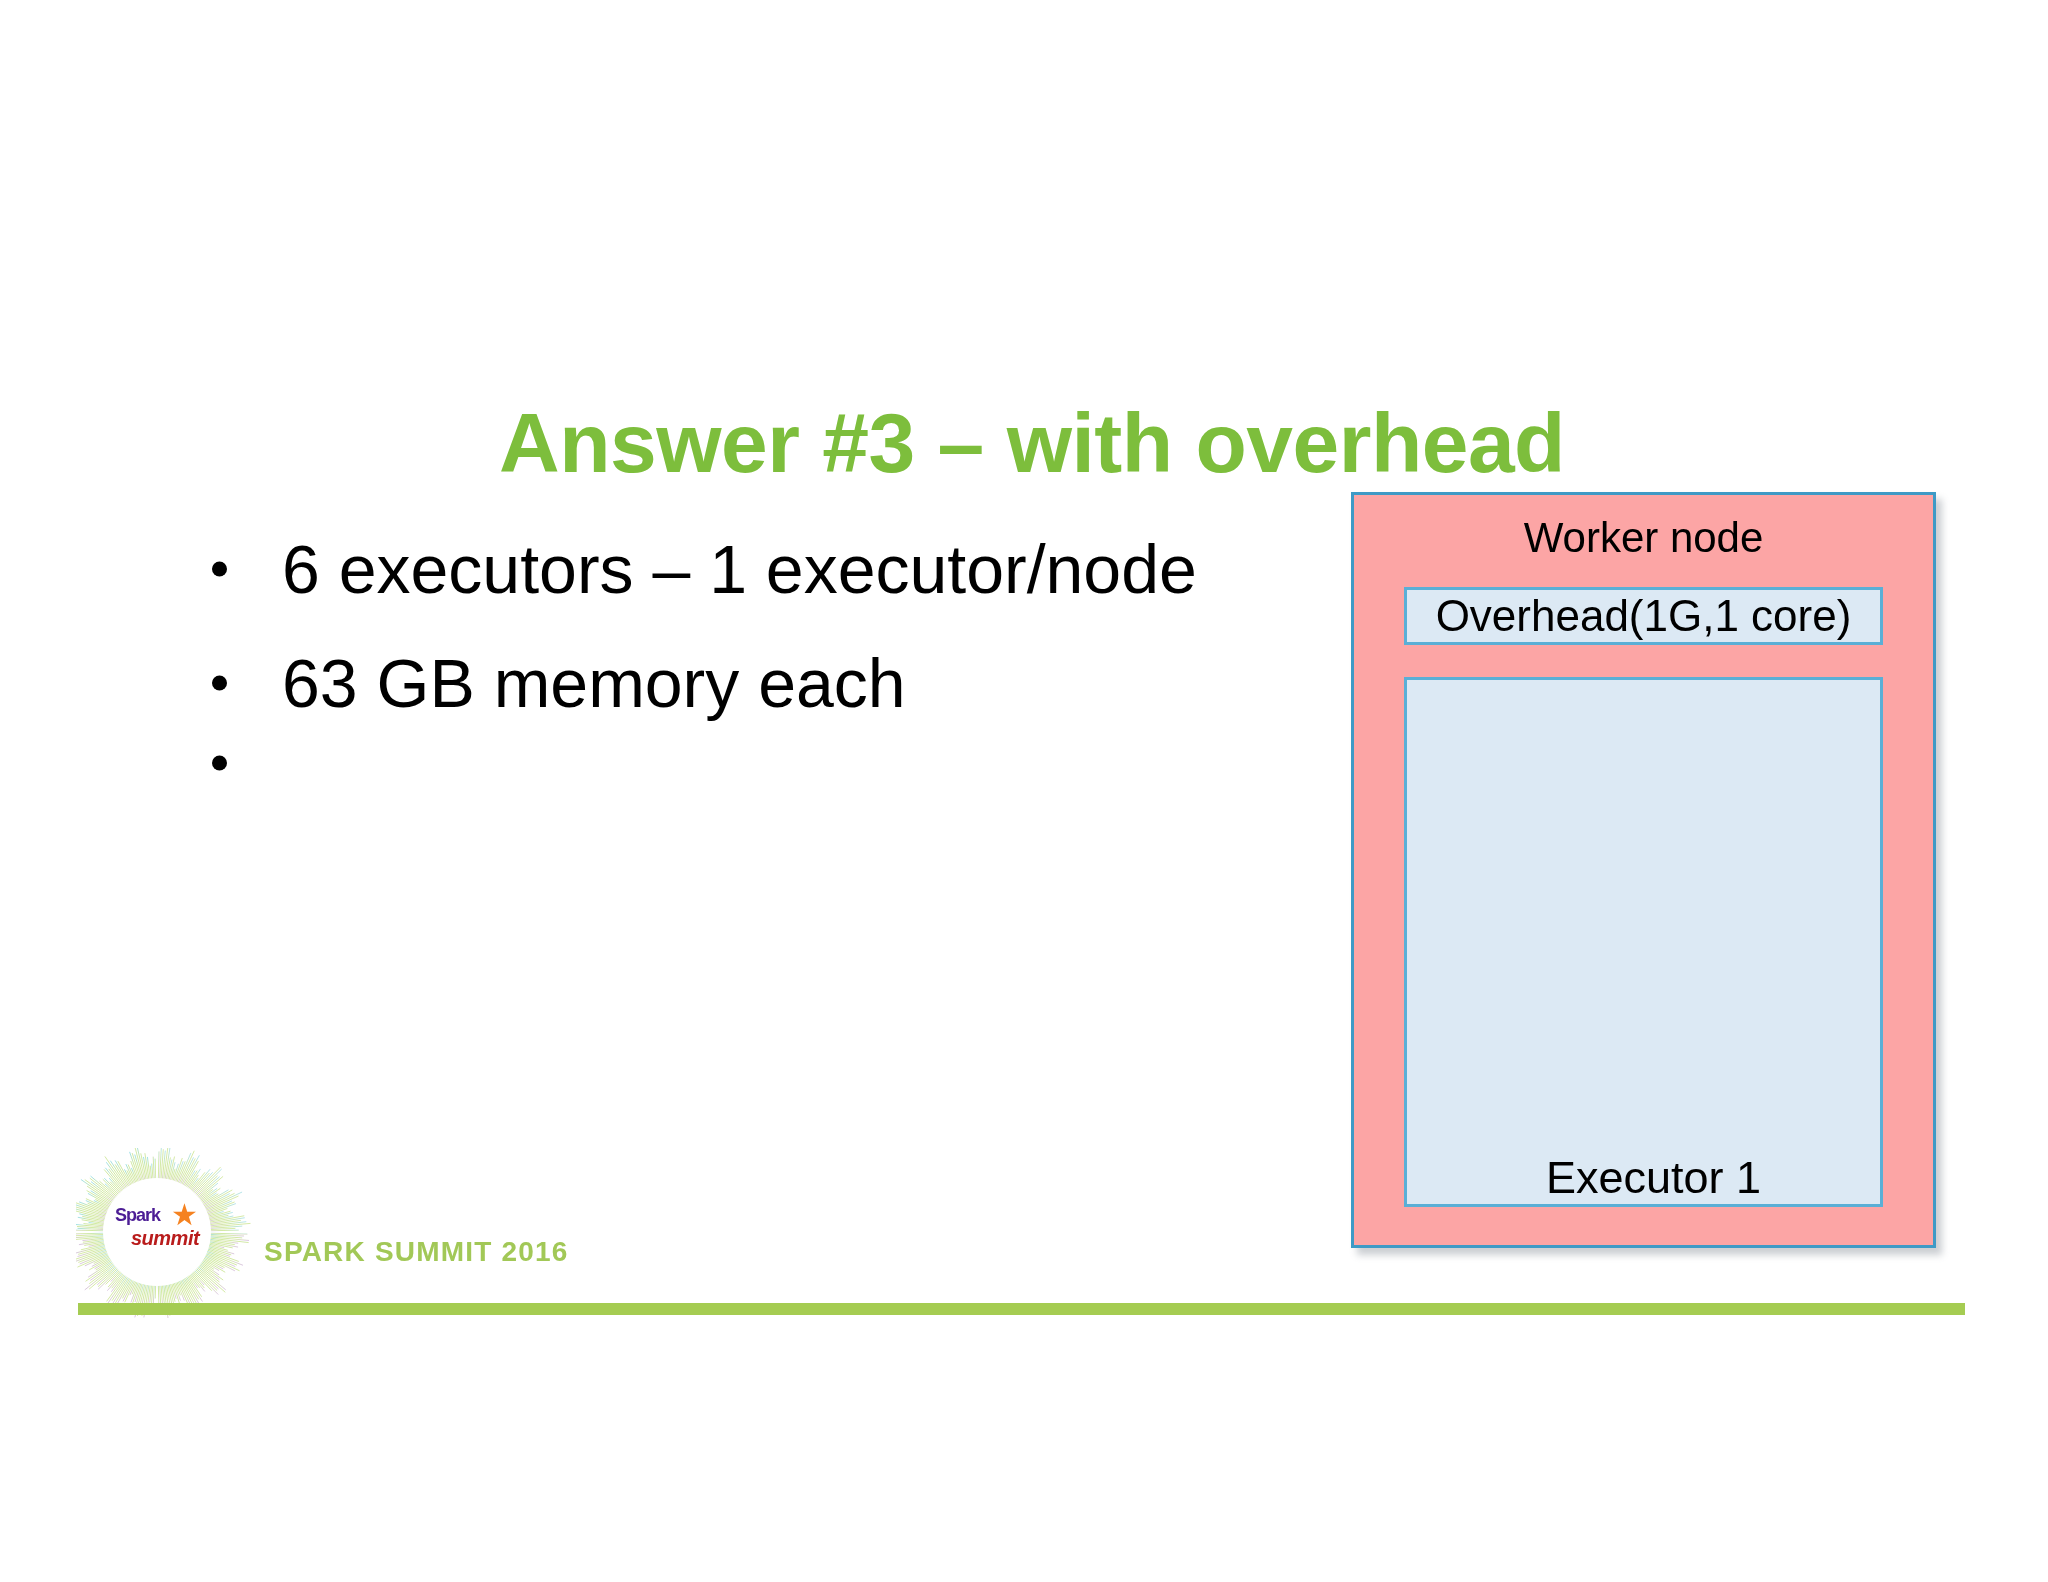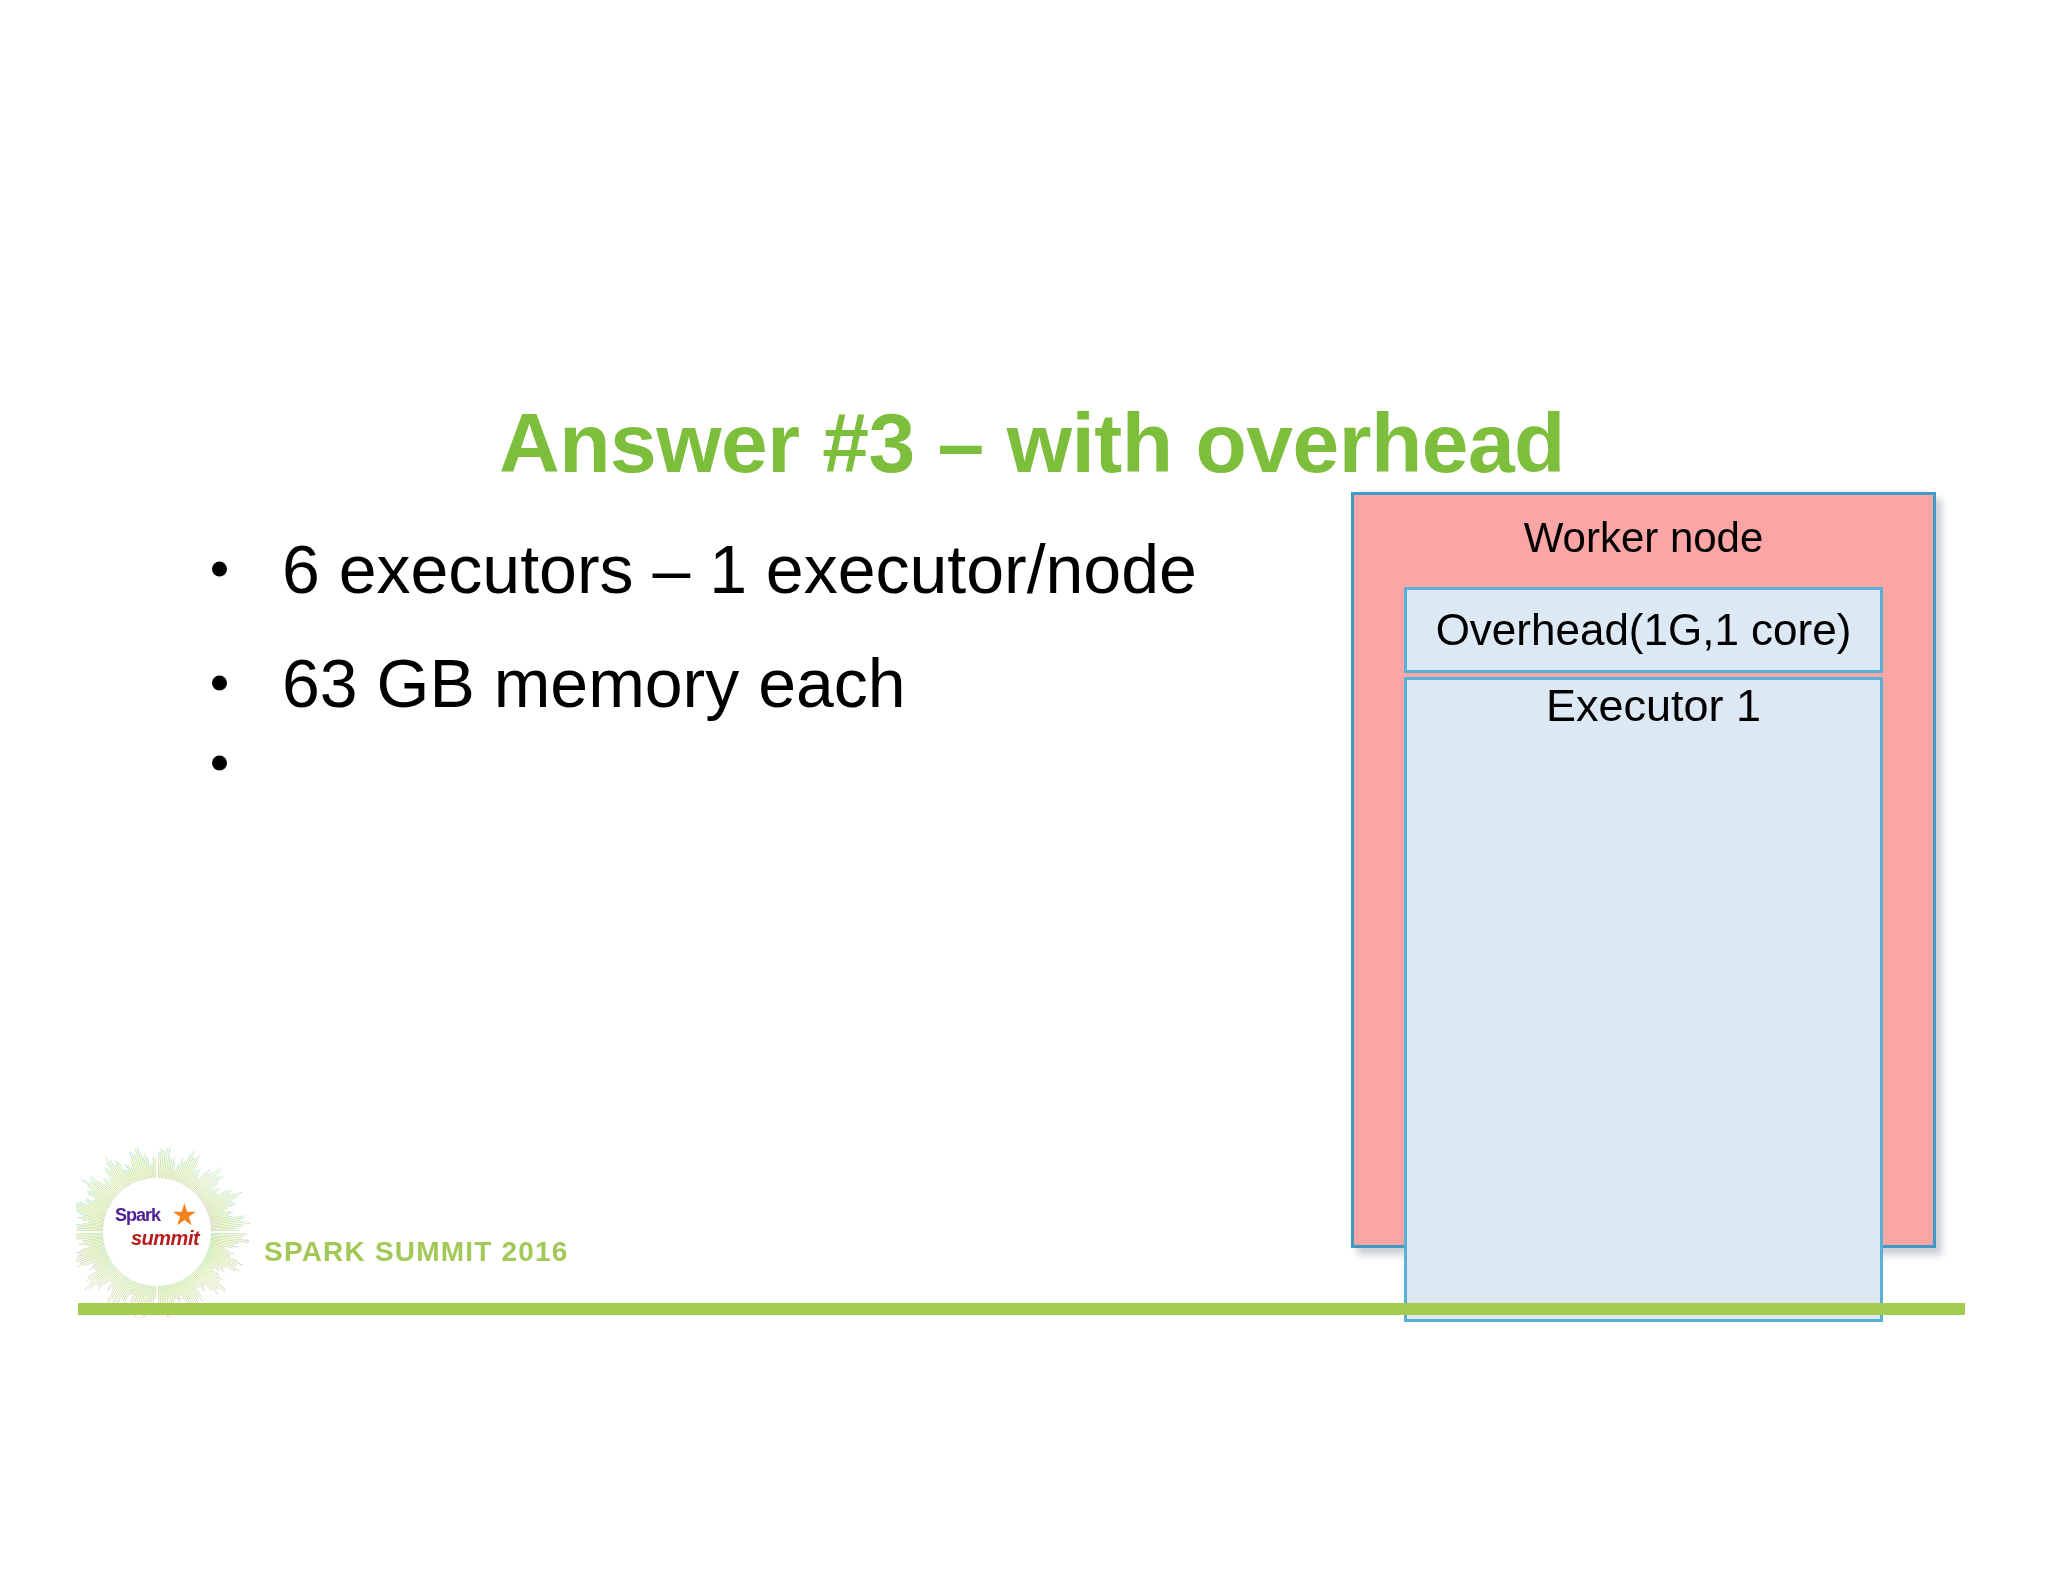--- a/index.html
+++ b/index.html
@@ -84,44 +84,44 @@
     text-align: center;
     font-size: 42px;
     color: #000000;
     line-height: 1.1;
   }
   #overhead-box {
     position: absolute;
     left: 50px;
     top: 92px;
     width: 479px;
-    height: 86px;
+    height: 58px;
     box-sizing: border-box;
     background: #DCE9F4;
     border: 3px solid #5AAFD6;
     display: flex;
     align-items: center;
     justify-content: center;
   }
   #overhead-box .box-label {
     font-size: 44px;
     color: #000000;
     white-space: nowrap;
   }
   #executor-box {
     position: absolute;
     left: 50px;
     top: 182px;
     width: 479px;
-    height: 645px;
+    height: 530px;
     box-sizing: border-box;
     background: #DCE9F4;
     border: 3px solid #5AAFD6;
     display: flex;
-    align-items: flex-start;
+    align-items: flex-end;
     justify-content: center;
     padding-left: 20px;
   }
   #executor-box .box-label {
     font-size: 45px;
     color: #000000;
     white-space: nowrap;
   }
 
   

